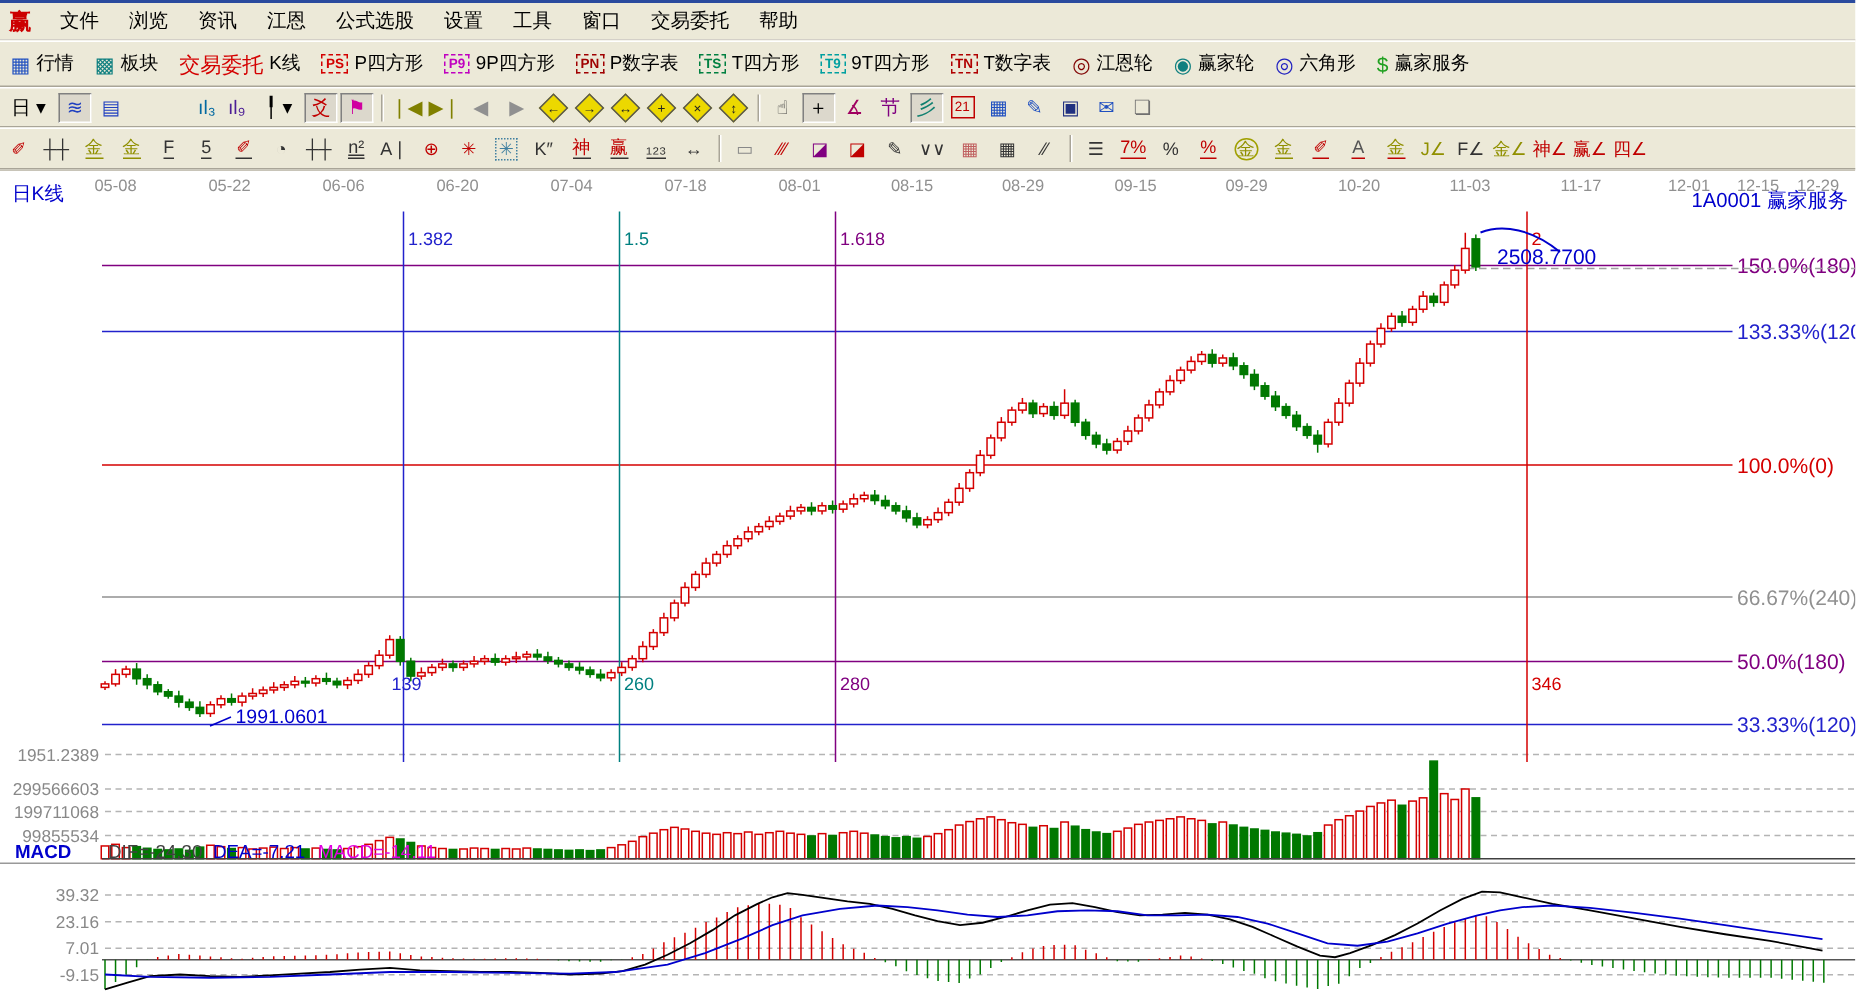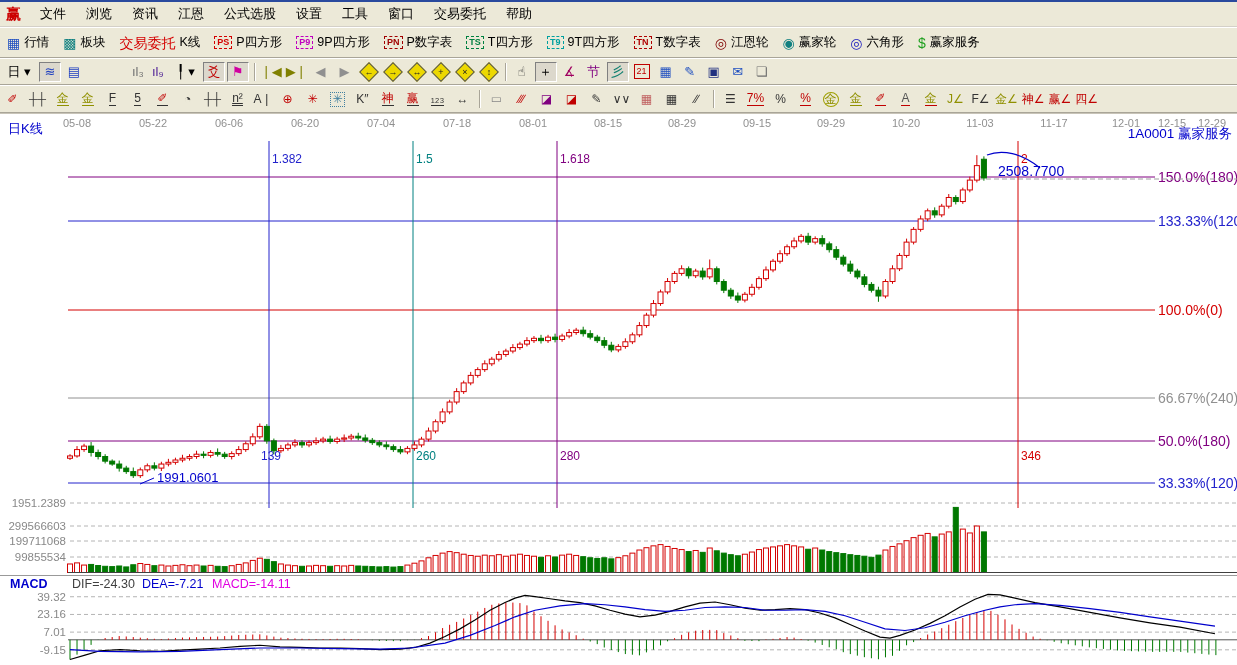--- a/index.html
+++ b/index.html
@@ -27,21 +27,21 @@
   .dia{position:relative;width:12px;height:12px;background:#ecd800;border:1px solid #555;
     transform:rotate(45deg);display:inline-block;}
   .dia .da{position:absolute;left:0;top:0;width:12px;height:12px;transform:rotate(-45deg);
     font-size:9px;line-height:12px;text-align:center;color:#222;}
   .circ{border:1px solid #a0a000;border-radius:50%;padding:0 1px;}
   .boxed{border:1px dotted #4080a0;padding:0 1px;}
   #chart-wrap{position:relative;width:1237px;height:553px;}
   #chart-svg{position:absolute;left:0;top:0;}
   #klabel{position:absolute;left:8px;top:7px;color:#0000cc;font-size:13px;}
   #symlabel{position:absolute;right:5px;top:12px;color:#0000cc;font-size:13.5px;}
-  #macdhdr{position:absolute;left:0;top:464px;width:1049px;height:16px;font-size:12.5px;}
+  #macdhdr{position:absolute;left:0;top:448px;width:1049px;height:16px;font-size:12.5px;}
   #macdhdr .mh1{position:absolute;left:10px;color:#0000cc;font-weight:bold;}
   #macdhdr .mh2{position:absolute;left:72px;color:#404040;}
   #macdhdr .mh3{position:absolute;left:142px;color:#0000cc;}
   #macdhdr .mh4{position:absolute;left:212px;color:#e000e0;}
   text{font-family:"Liberation Sans","DejaVu Sans",sans-serif;}
 </style>
 </head>
 <body>
 
 <div id="topstrip"></div>
@@ -116,21 +116,21 @@
     <span class="tbtn" style="min-width: 36px;">
       <span style="color: rgb(0, 0, 0);">日 ▾</span>
     </span>
     <span class="tbtn pressed">
       <span style="color: rgb(32, 64, 192);">≋</span>
     </span>
     <span class="tbtn">
       <span style="color: rgb(32, 64, 192);">▤</span>
     </span>
     <span class="tbtn">
-      <span style="color: #737373; margin-left: 44px;">ıl₃</span>
+      <span style="color: #0369a1; margin-left: 44px;">ıl₃</span>
     </span>
     <span class="tbtn">
       <span style="color: #4c1d95;">ıl₉</span>
     </span>
     <span class="tbtn" style="min-width: 30px;">
       <span style="color: rgb(0, 0, 0);">╿ ▾</span>
     </span>
     <span class="tbtn pressed">
       <span style="color: rgb(192, 0, 0);">爻</span>
     </span>

